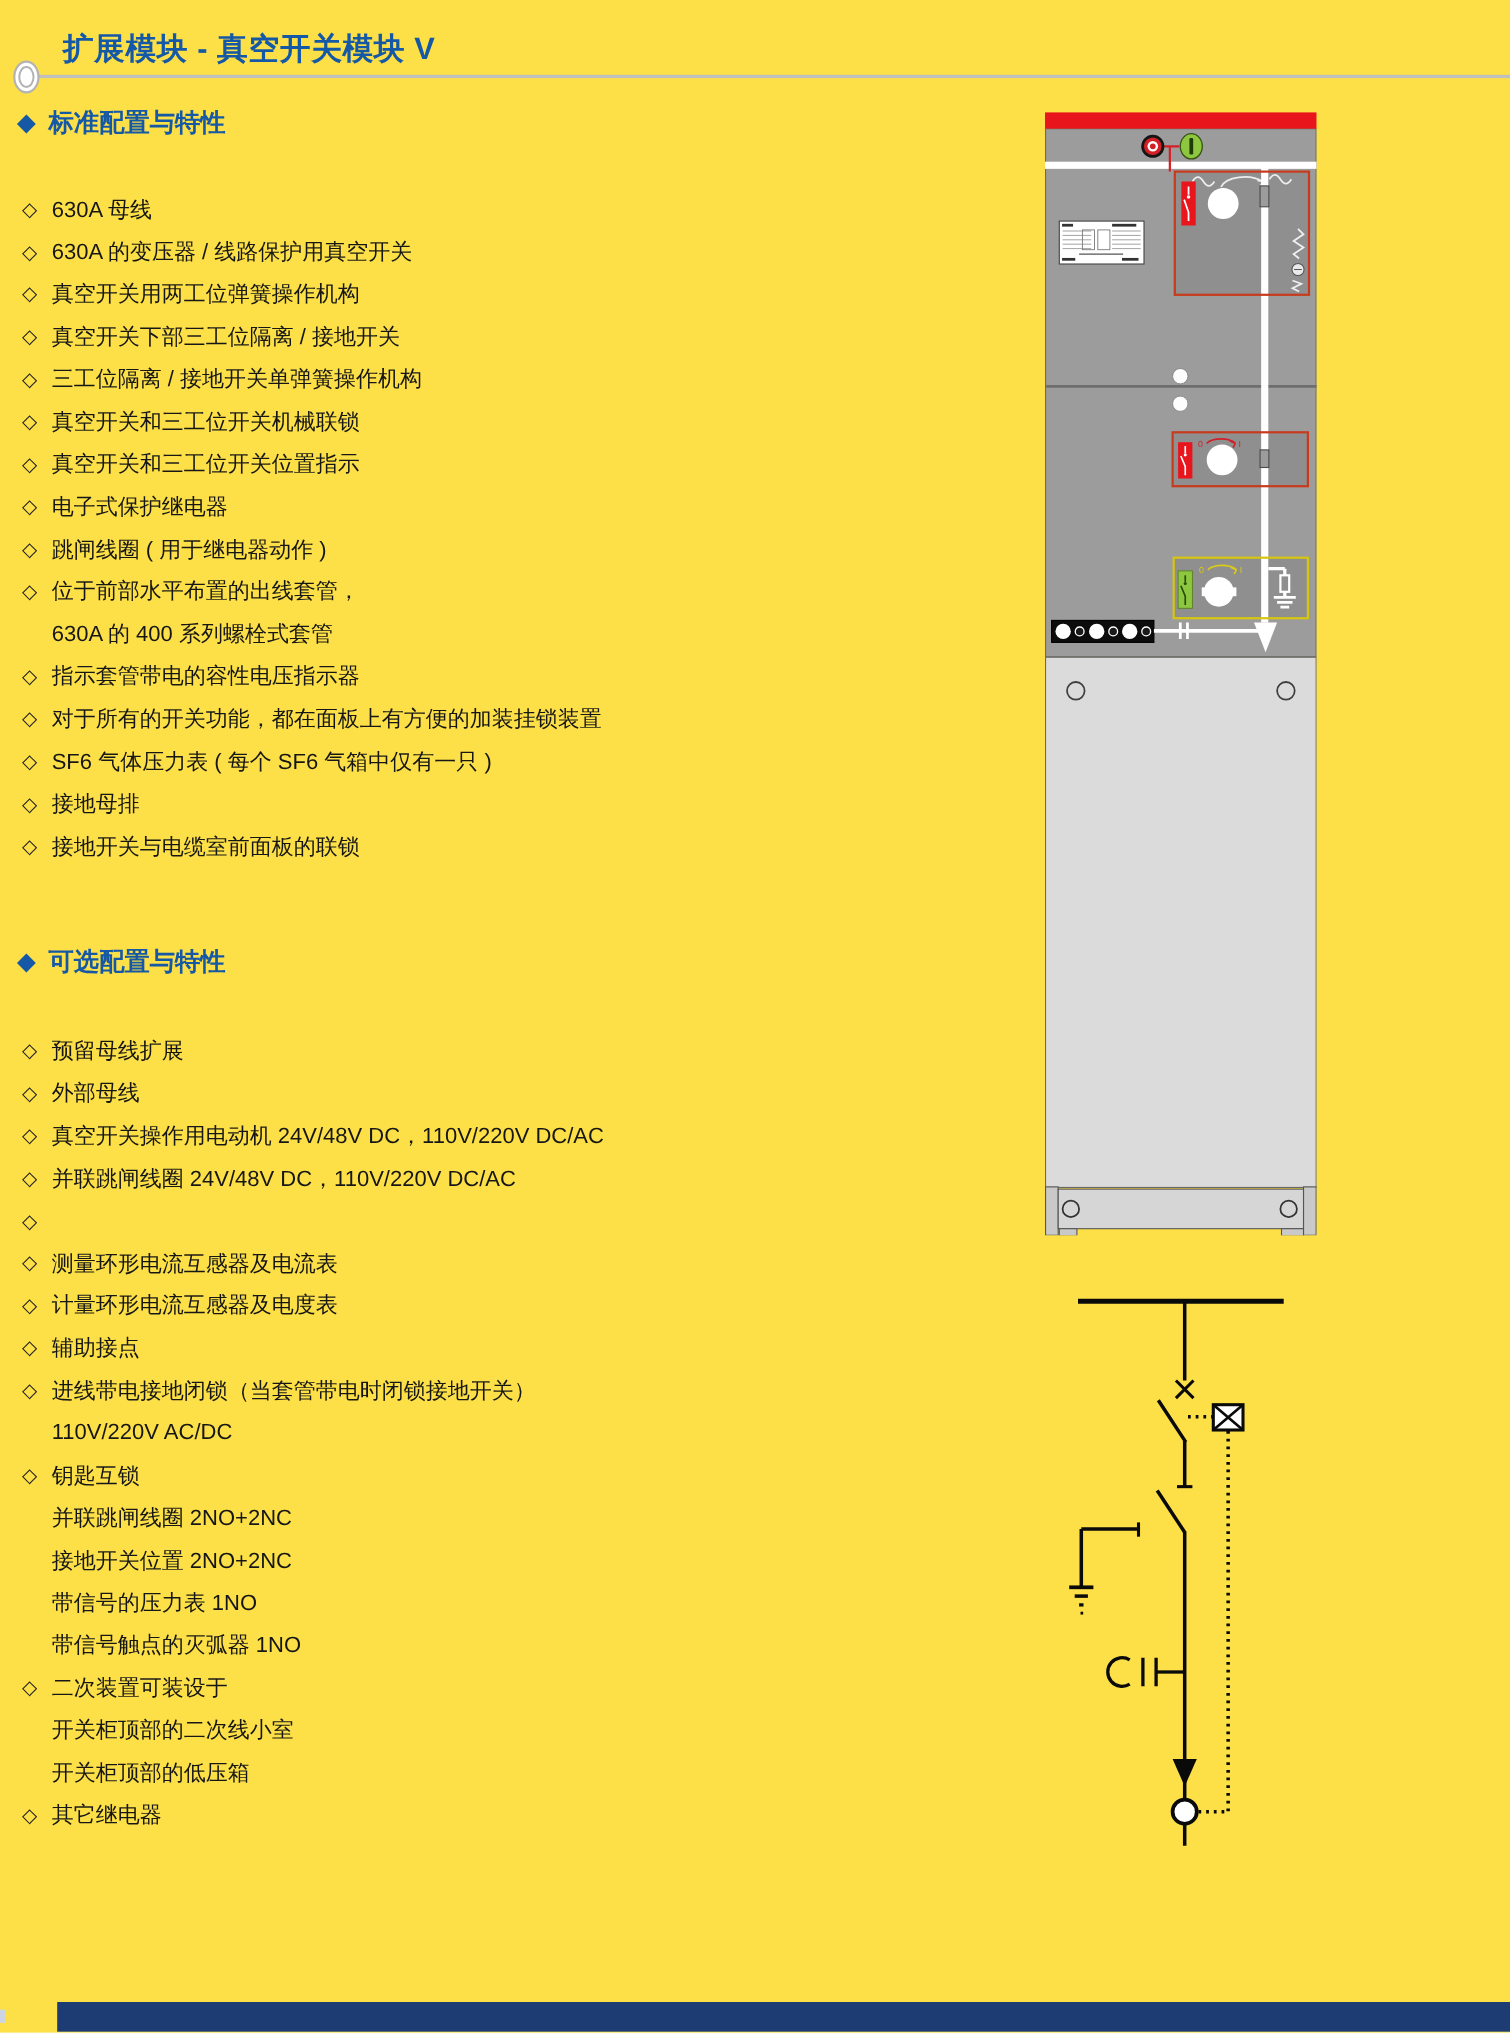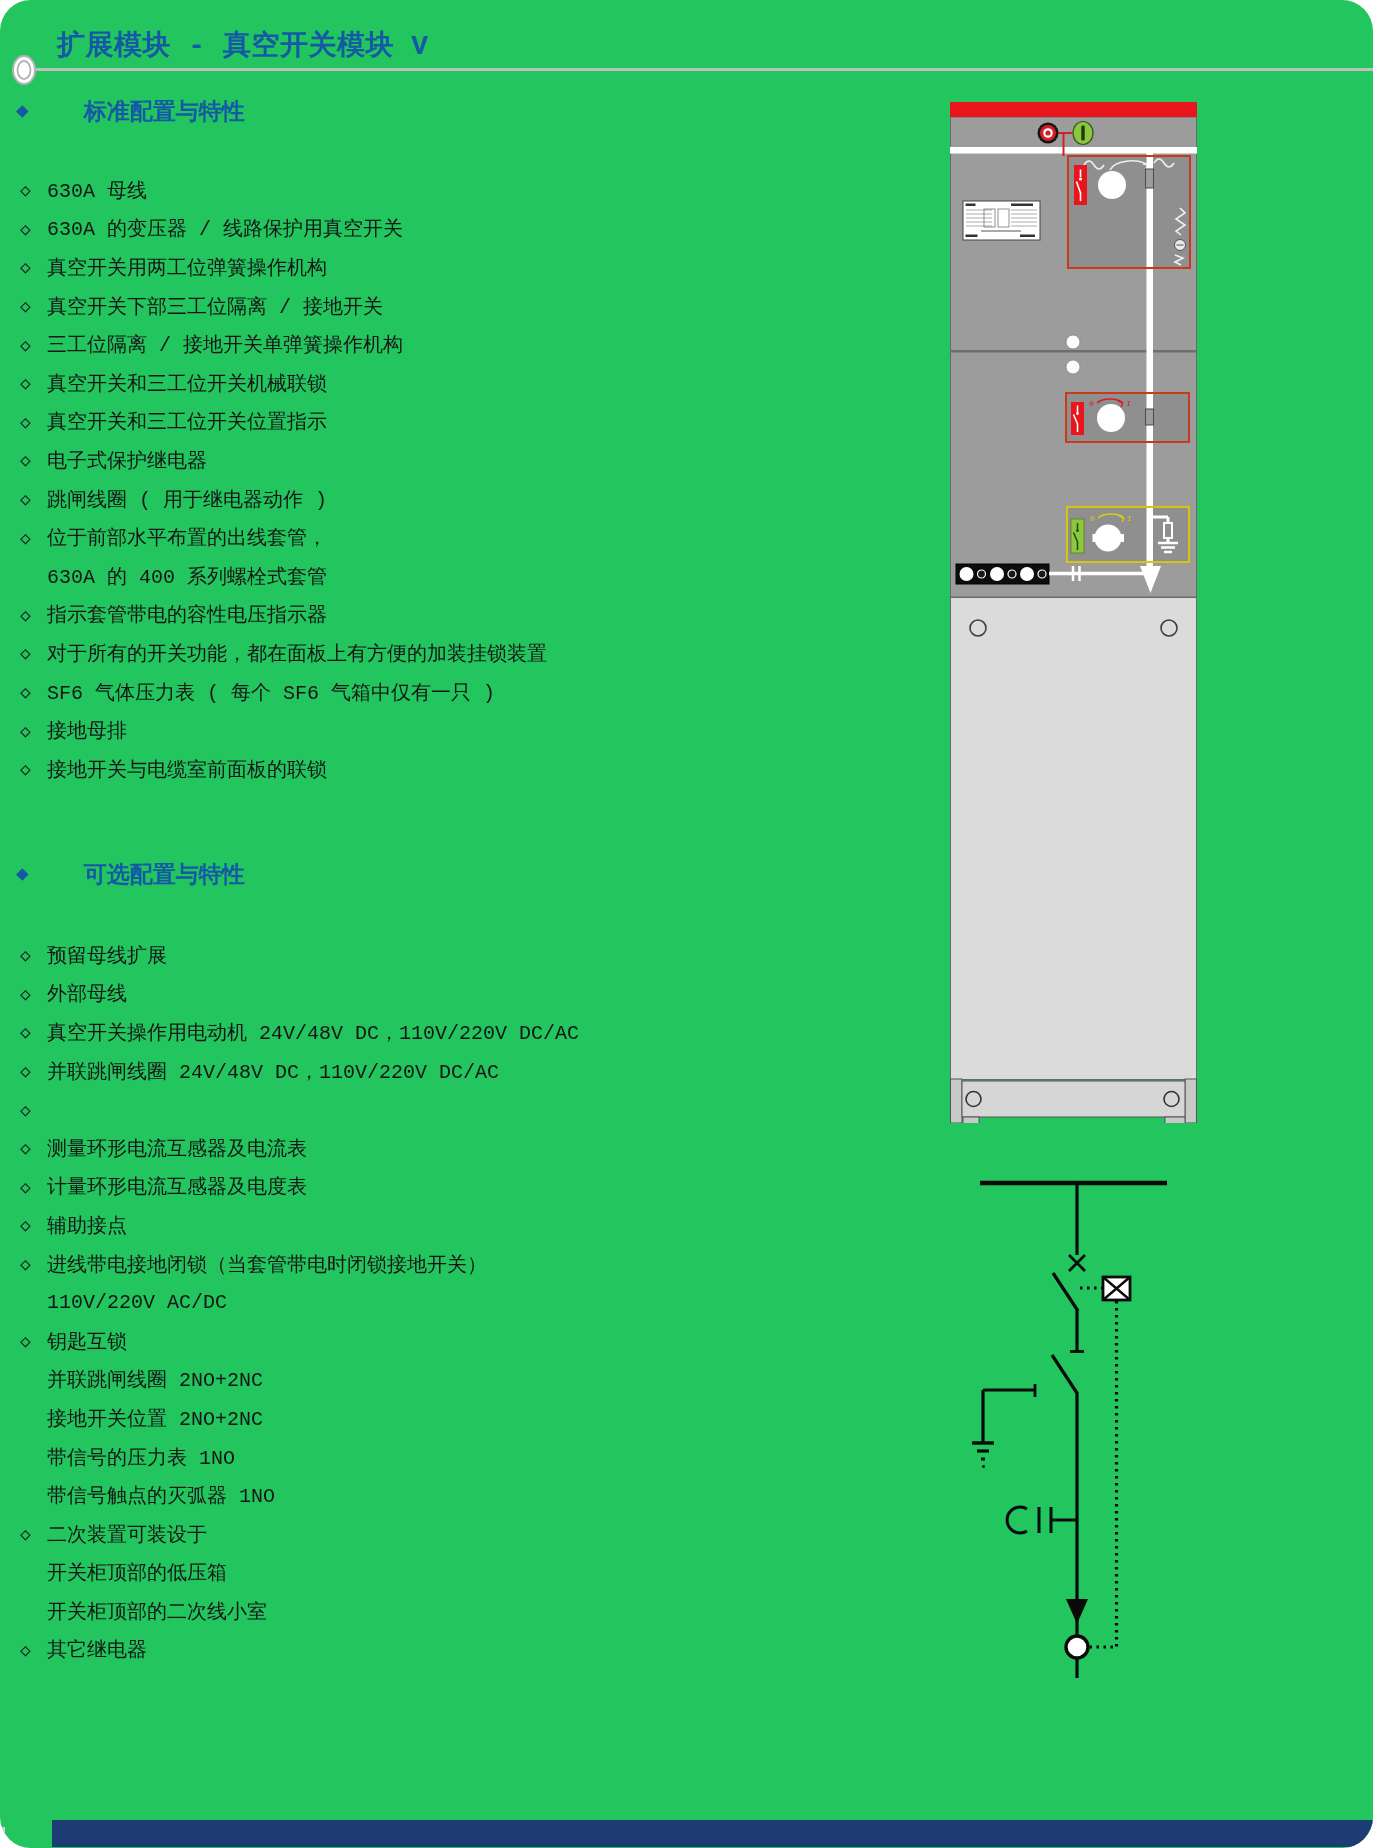--- a/index.html
+++ b/index.html
@@ -1,24 +1,24 @@
 <!DOCTYPE html>
 <html><head>
 <meta charset="utf-8">
 <style>
   html,body{margin:0;padding:0;background:#fff;}
-  .page{position:relative;width:1373px;height:1848px;background:#22c55e;overflow:hidden;
-        font-family:Liberation Mono, monospace;border-radius:31px;}
+  .page{position:relative;width:1373px;height:1848px;background:#fde047;overflow:hidden;
+        font-family:Liberation Sans, sans-serif;}
   .title{position:absolute;left:57px;top:26px;font-size:28px;font-weight:bold;color:#1558a6;letter-spacing:.5px;}
   .rule{position:absolute;left:34px;right:0;top:68px;height:2.5px;background:#bfbfbf;}
   .ornament{position:absolute;left:8px;top:53px;}
   .section-heading{position:absolute;left:16px;display:flex;align-items:center;gap:12px;
         color:#1558a6;font-weight:bold;}
   .sh-diamond{font-size:21px;line-height:1;}
-  .sh-text{font-size:23px;margin-left:43px;}
+  .sh-text{font-size:23px;}
   #heading-std{top:96px;}
   #heading-opt{top:859px;}
   .list{position:absolute;left:20px;}
   #std-list{top:171px;}
   #opt-list{top:936px;}
   .li{display:flex;align-items:center;height:38.6px;font-size:20px;color:#161616;white-space:nowrap;}
   .li .bullet{display:inline-block;width:27px;font-size:18px;color:#222;}
   .cabinet{position:absolute;left:950px;top:102px;}
   .diagram{position:absolute;left:950px;top:1150px;}
   .footer-bar{position:absolute;left:52px;right:0;top:1820px;height:27px;background:#1e3c74;}
@@ -172,25 +172,25 @@
       <div class="li">
         <span class="bullet"></span>
         <span class="txt">带信号触点的灭弧器 1NO</span>
       </div>
       <div class="li">
         <span class="bullet">◇</span>
         <span class="txt">二次装置可装设于</span>
       </div>
       <div class="li">
         <span class="bullet"></span>
+        <span class="txt">开关柜顶部的二次线小室</span>
+      </div>
+      <div class="li">
+        <span class="bullet"></span>
         <span class="txt">开关柜顶部的低压箱</span>
-      </div>
-      <div class="li">
-        <span class="bullet"></span>
-        <span class="txt">开关柜顶部的二次线小室</span>
       </div>
       <div class="li">
         <span class="bullet">◇</span>
         <span class="txt">其它继电器</span>
       </div>
     </div>
 
   <svg class="cabinet" width="247" height="1021" viewBox="0 0 247 1021">
 
     <rect x="0.5" y="15" width="246" height="480" fill="#9c9c9c" stroke="#6a6a6a" stroke-width="1"></rect>

